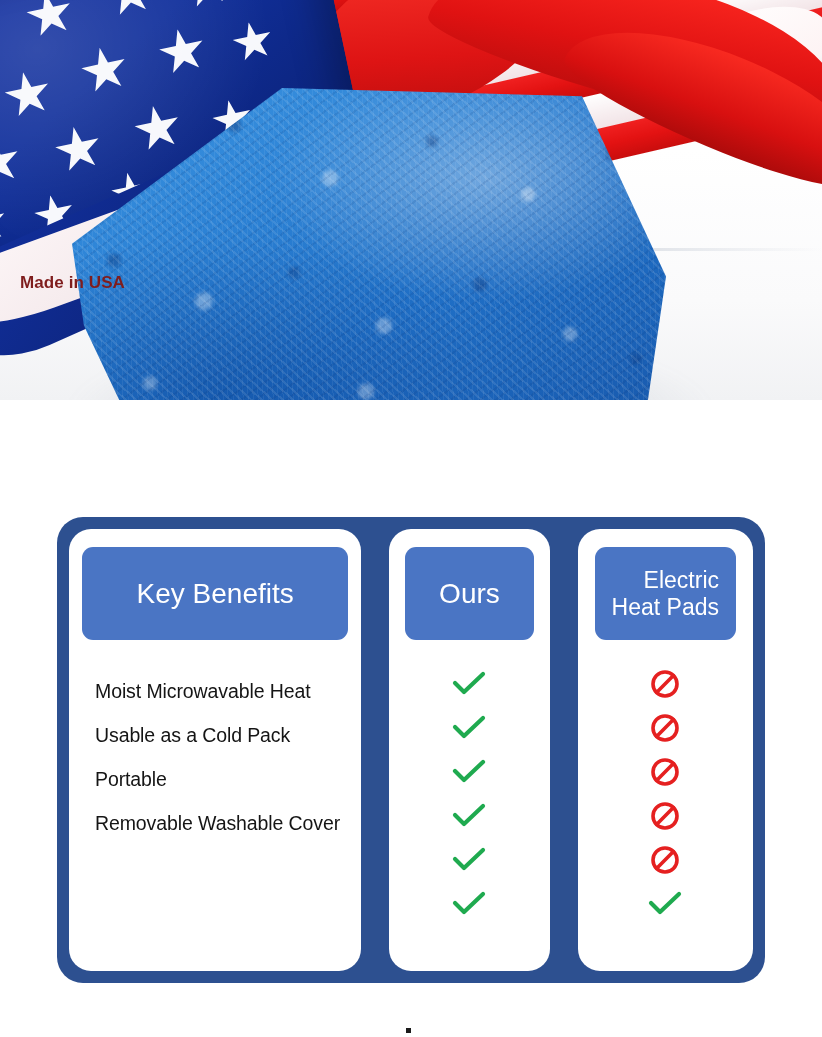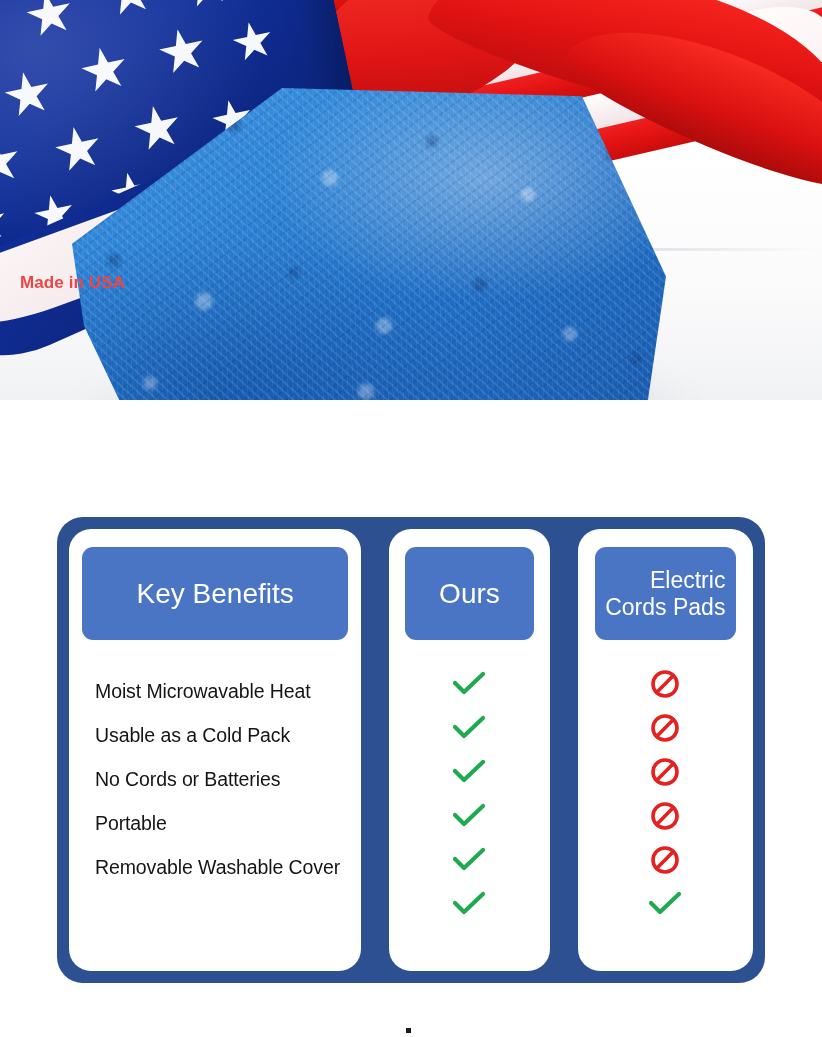--- a/index.html
+++ b/index.html
@@ -213,21 +213,21 @@
       repeating-linear-gradient(88deg, rgba(255,255,255,0.14) 0 1px, rgba(255,255,255,0) 1px 5px);
     filter: blur(0.6px);
   }
 
   .made-in-usa {
     position: absolute;
     left: 20px; top: 273px;
     font-family: "Liberation Sans", sans-serif;
     font-size: 17px;
     font-weight: bold;
-    color: #ef4444;
+    color: #7f1d1d;
     letter-spacing: 0.1px;
     white-space: nowrap;
   }
 
   
   .panel {
     position: absolute;
     left: 57px; top: 517px;
     width: 708px; height: 466px;
     background: #2d5090;
@@ -378,21 +378,20 @@
   </div>
 
   <div class="panel">
     <div class="cards">
 
       <div class="card benefits">
         <div class="card-head">Key Benefits</div>
         <ul class="benefit-list">
           <li>Moist Microwavable Heat</li>
           <li>Usable as a Cold Pack</li>
-          <li>No Cords or Batteries</li>
           <li>Portable</li>
           <li>Removable Washable Cover</li>
         </ul>
       </div>
 
       <div class="card ours">
         <div class="card-head">Ours</div>
         <div class="mark-col">
           <div class="mark-row">
             <span>
@@ -436,21 +435,21 @@
                 </svg>
             </span>
           </div>
         </div>
       </div>
 
       <div class="card electric">
         <div class="card-head">
           <span>
             <span>Electric</span><br>
-            <span>Cords Pads</span>
+            <span>Heat Pads</span>
           </span>
         </div>
         <div class="mark-col">
           <div class="mark-row">
             <span>
               <svg width="30" height="30" viewBox="0 0 30 30">
                   <circle cx="15" cy="15" r="12" fill="none" stroke="#e52020" stroke-width="3.6"></circle>
                   <line x1="6.6" y1="23.4" x2="23.4" y2="6.6" stroke="#e52020" stroke-width="3.6" stroke-linecap="round"></line>
                 </svg>
             </span>

